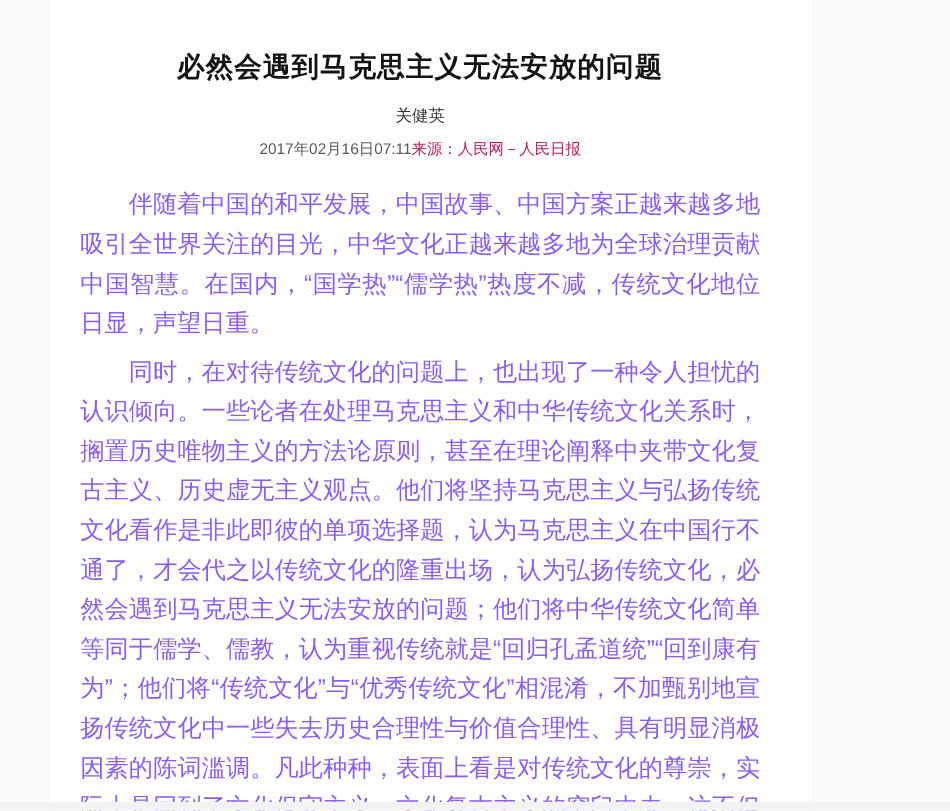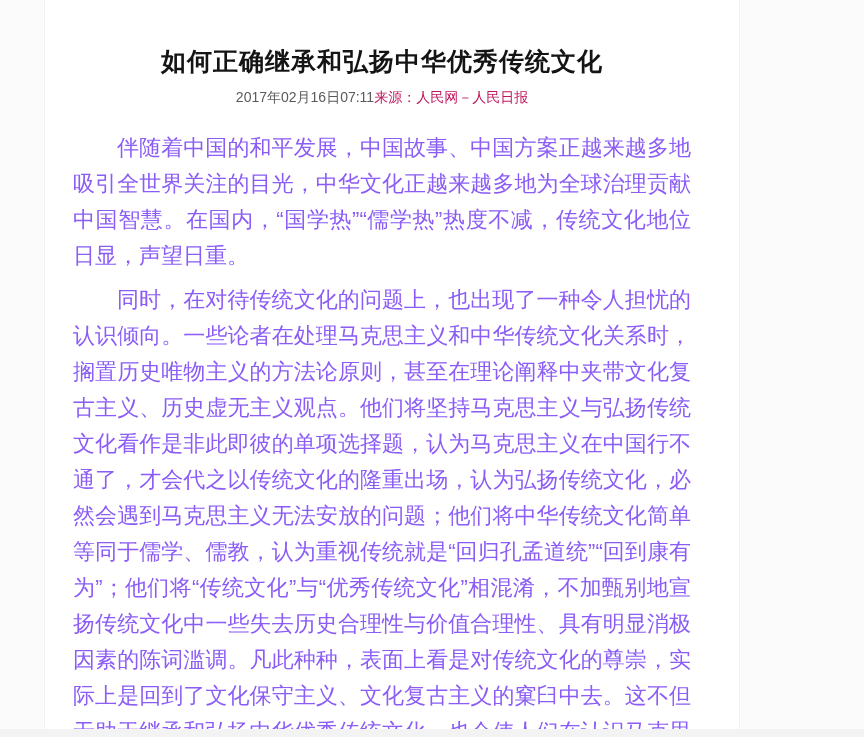--- a/index.html
+++ b/index.html
@@ -75,22 +75,23 @@
     width: 864px;
     height: 8px;
     background: #f3f3f3;
   }
 </style>
 </head>
 <body>
 
 <div class="article-card">
 
-  <h1 class="title">如何正确继承和弘扬中华优秀传统文化</h1>
+  <h1 class="title">必然会遇到马克思主义无法安放的问题</h1>
 
+  <div class="author">关健英</div>
 
   <div class="meta">
     <span class="date">2017年02月16日07:11</span>
     <span class="source"><span>来源：</span><span>人民网－人民日报</span></span>
   </div>
 
   <div class="body">
     <p>伴随着中国的和平发展，中国故事、中国方案正越来越多地吸引全世界关注的目光，中华文化正越来越多地为全球治理贡献中国智慧。在国内，“国学热”“儒学热”热度不减，传统文化地位日显，声望日重。</p>
     <p>同时，在对待传统文化的问题上，也出现了一种令人担忧的认识倾向。一些论者在处理马克思主义和中华传统文化关系时，搁置历史唯物主义的方法论原则，甚至在理论阐释中夹带文化复古主义、历史虚无主义观点。他们将坚持马克思主义与弘扬传统文化看作是非此即彼的单项选择题，认为马克思主义在中国行不通了，才会代之以传统文化的隆重出场，认为弘扬传统文化，必然会遇到马克思主义无法安放的问题；他们将中华传统文化简单等同于儒学、儒教，认为重视传统就是“回归孔孟道统”“回到康有为”；他们将“传统文化”与“优秀传统文化”相混淆，不加甄别地宣扬传统文化中一些失去历史合理性与价值合理性、具有明显消极因素的陈词滥调。凡此种种，表面上看是对传统文化的尊崇，实际上是回到了文化保守主义、文化复古主义的窠臼中去。这不但无助于继承和弘扬中华优秀传统文化，也会使人们在认识马克思主义与传统文化关系的问题上陷入理论混乱。</p>
   </div>

